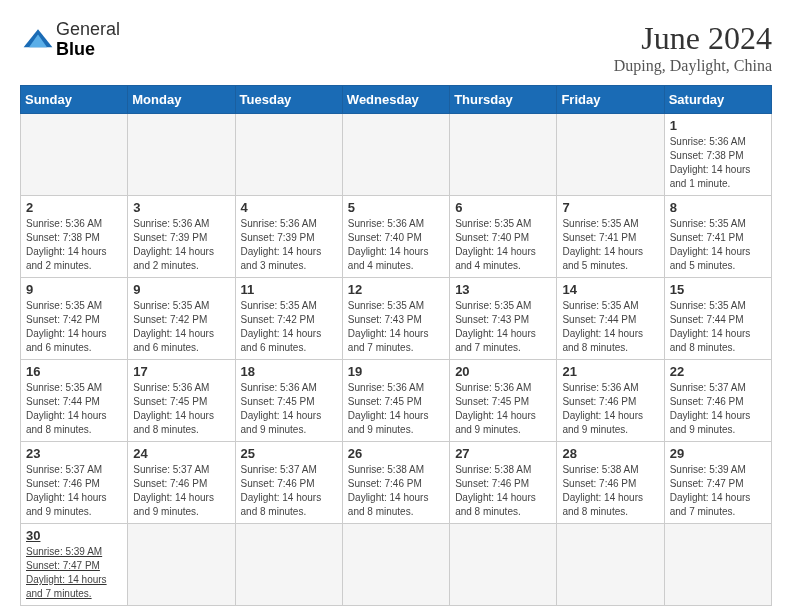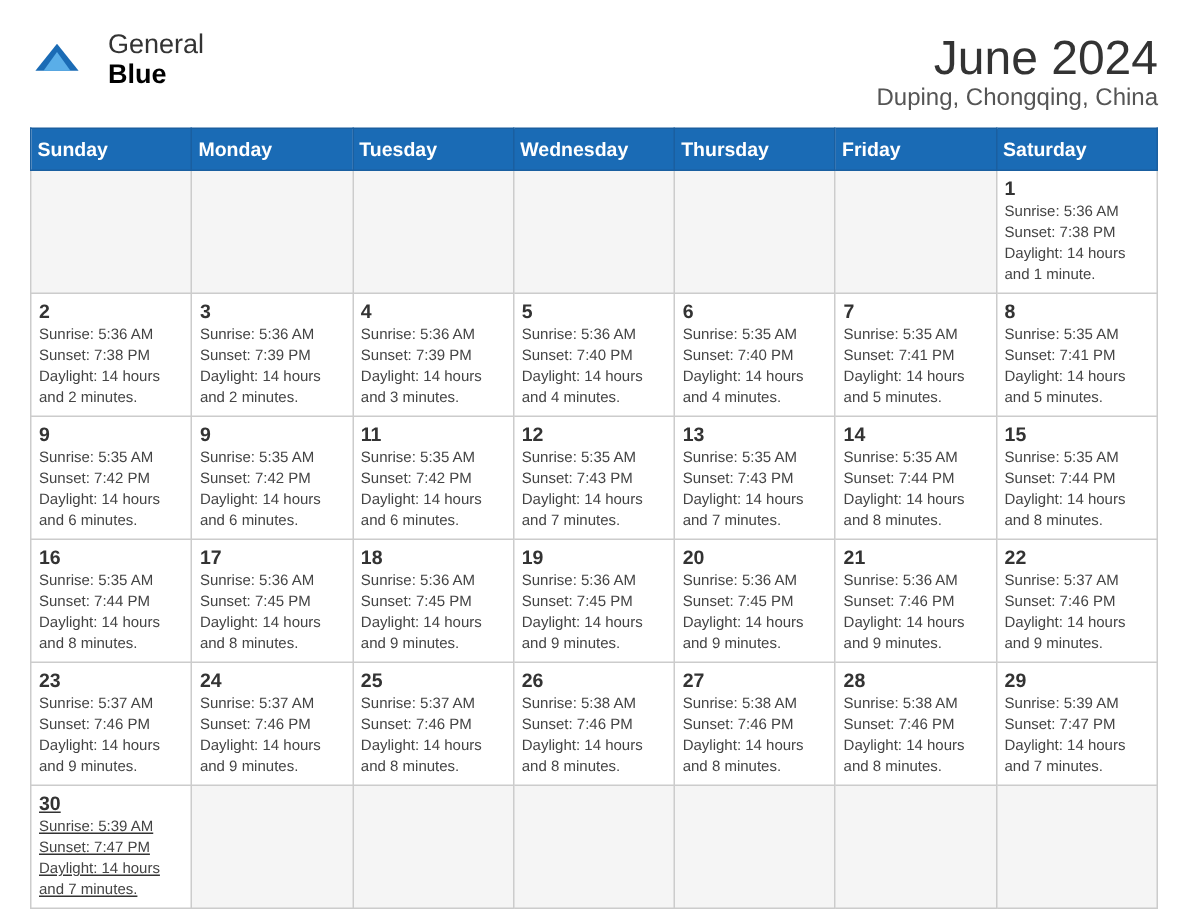--- a/index.html
+++ b/index.html
@@ -12,35 +12,36 @@
     }
     .header-section {
       display: flex;
       justify-content: space-between;
       align-items: flex-start;
       margin-bottom: 10px;
     }
     .logo {
       display: flex;
       align-items: center;
-      gap: 16px;
+      gap: 0;
     }
     .logo-text {
       font-size: 18px;
       color: #333;
       line-height: 1.1;
     }
     .logo-text .general { display: block; }
     .logo-text .blue { display: block; color: #000000; font-weight: bold; }
     .logo-icon {
       width: 36px;
       height: 36px;
     }
     .title-block {
       text-align: right;
+      font-family: Liberation Serif, serif;
     }
     .title-block .month-year {
       font-size: 32px;
       color: #333;
       font-weight: 300;
     }
     .title-block .location {
       font-size: 16px;
       color: #555;
     }
@@ -100,21 +101,21 @@
       <polygon points="20,8 36,28 4,28" fill="#1a6bb5"></polygon>
       <polygon points="20,14 30,28 10,28" fill="#5aaee8"></polygon>
     </svg>
     <div class="logo-text">
       <span class="general">General</span>
       <span class="blue">Blue</span>
     </div>
   </div>
   <div class="title-block">
     <div class="month-year">June 2024</div>
-    <div class="location">Duping, Chongqing, China</div>
+    <div class="location">Duping, Daylight, China</div>
   </div>
 </div>
 
 <table class="calendar">
   <thead>
     <tr>
     <th>Sunday</th>
         <th>Monday</th>
         <th>Tuesday</th>
         <th>Wednesday</th>

